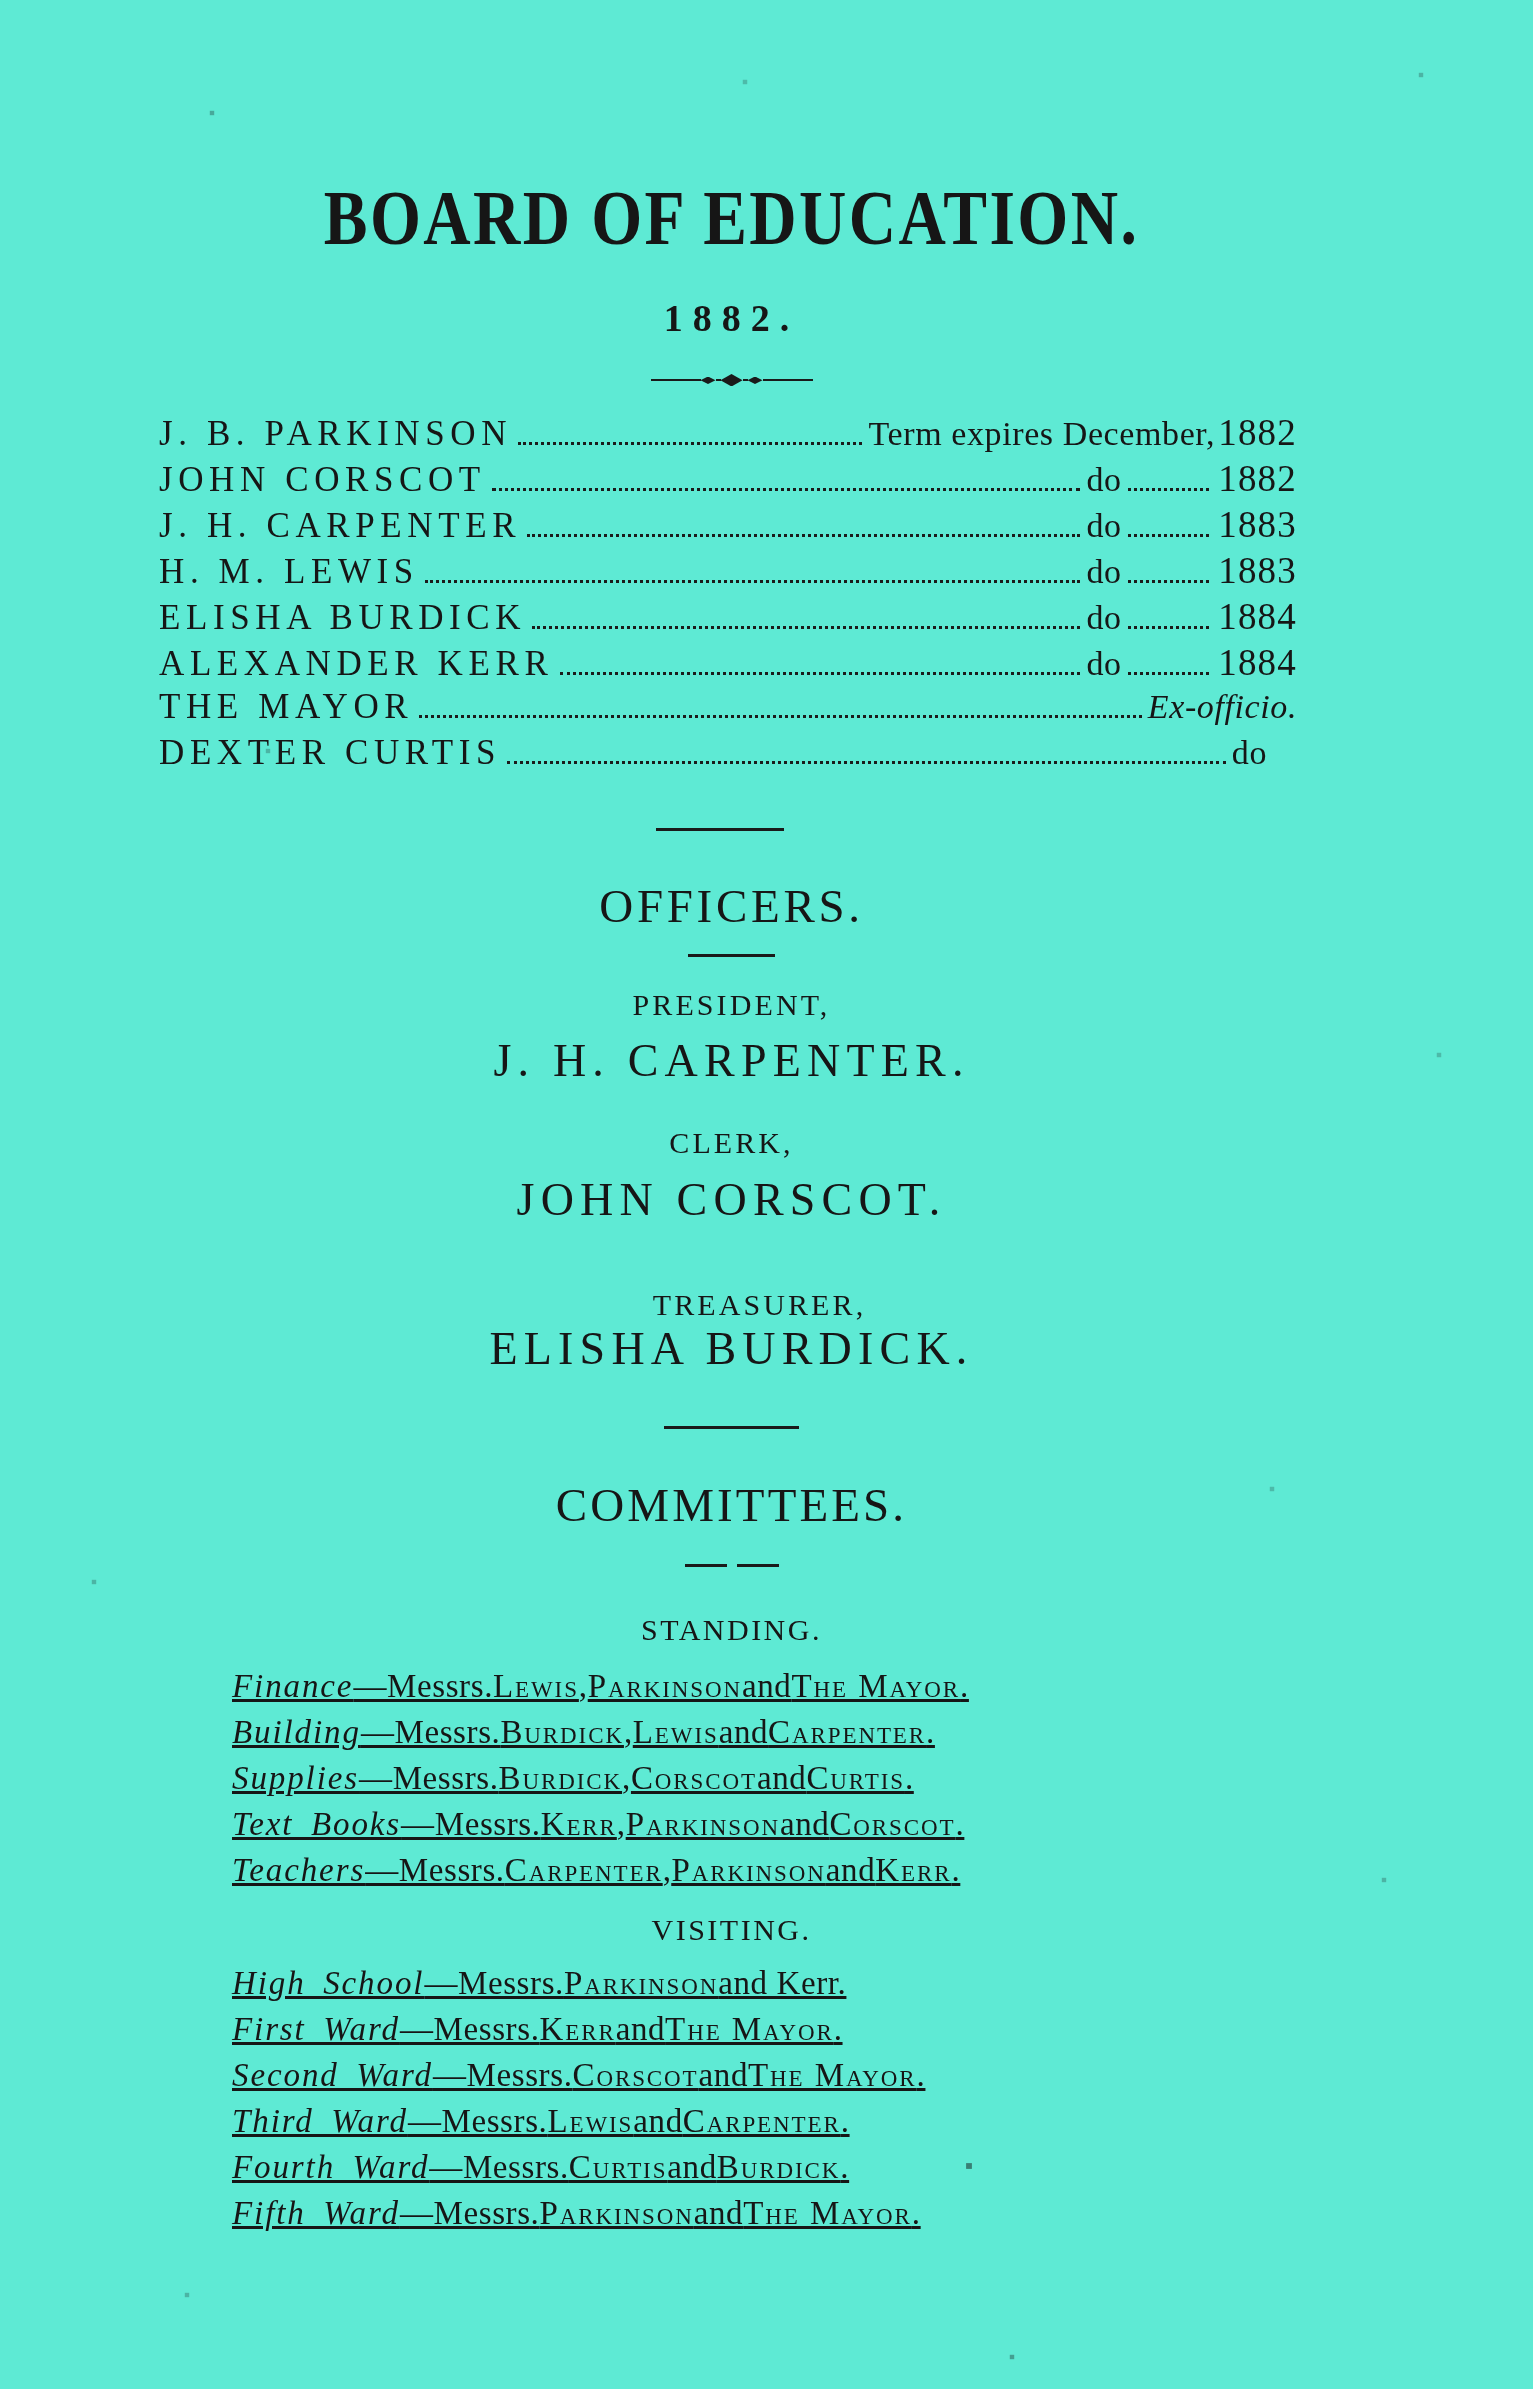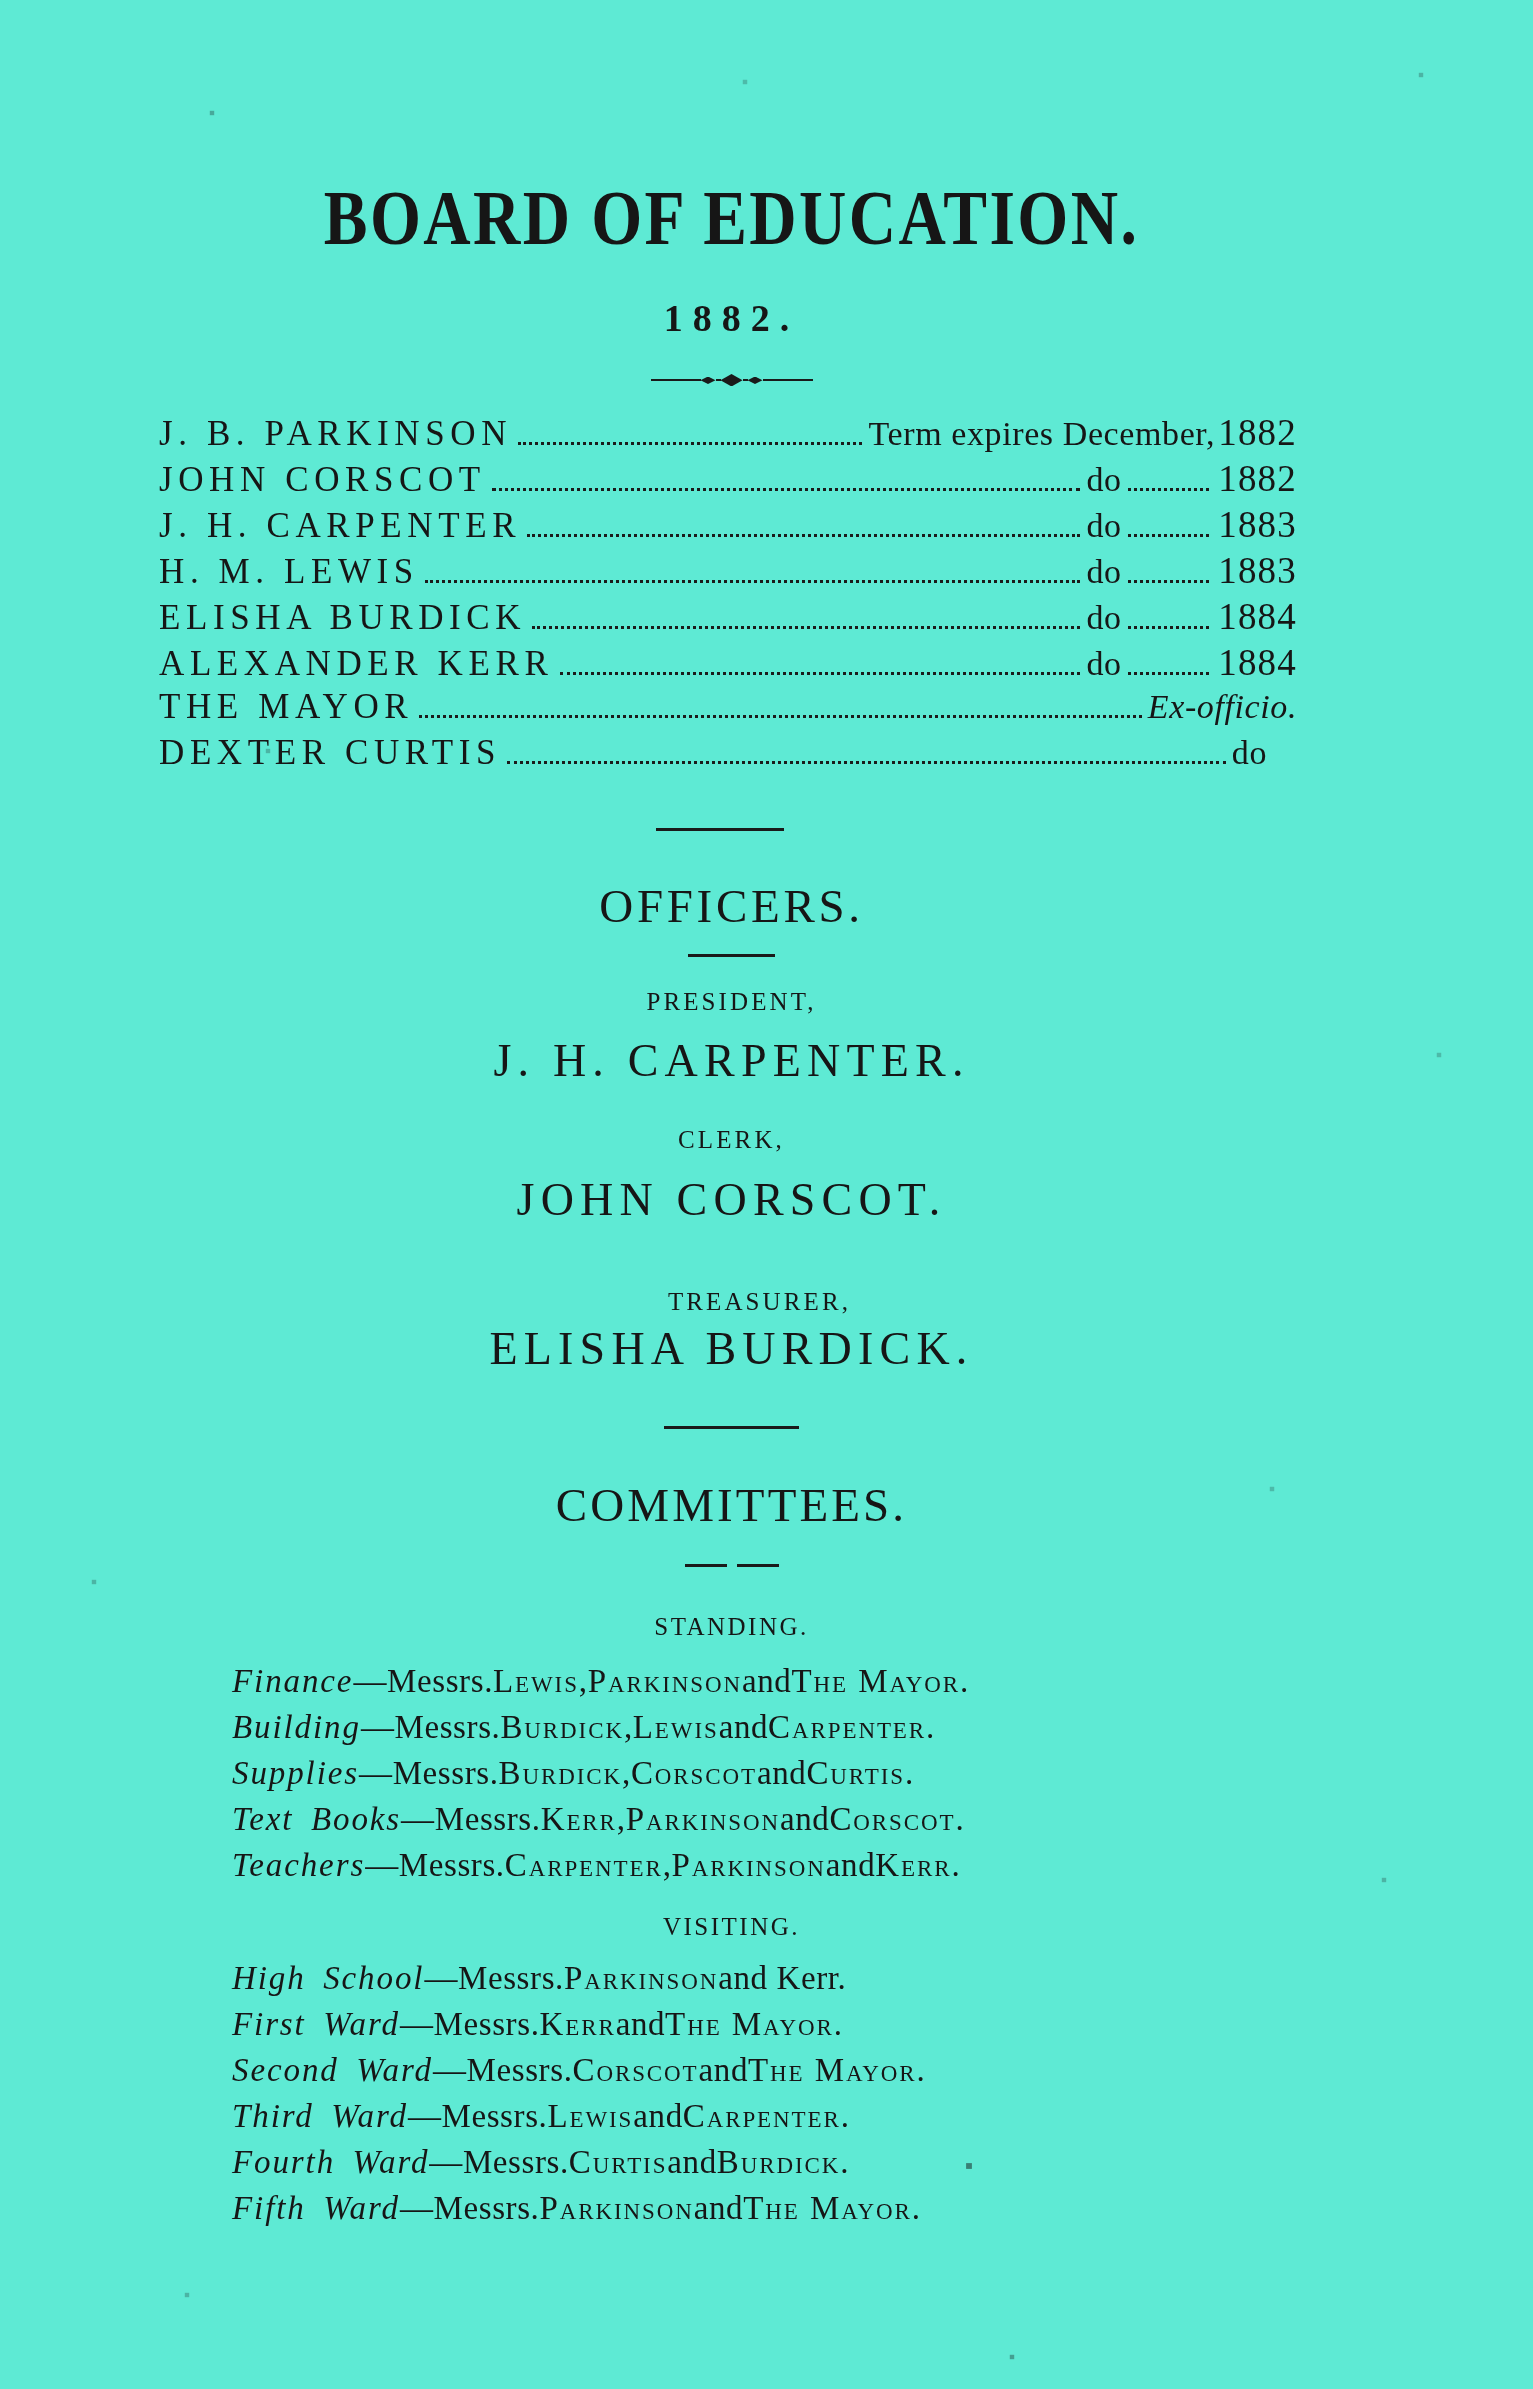--- a/index.html
+++ b/index.html
@@ -32,38 +32,38 @@
   .spacer-tail{flex:0 0 30px;}
 
   .rule{position:absolute;height:2.5px;background:#1a1a1a;}
   .rule-members{top:828px;left:656px;width:128px;}
   .rule-officers{top:954px;left:688px;width:87px;}
   .rule-treasurer{top:1426px;left:664px;width:135px;}
 
   .h-big{font-size:47px;letter-spacing:3.7px;}
   .h-officers{top:879px;}
   .h-committees{top:1478px;letter-spacing:3.1px;}
-  .h-small{font-size:25px;letter-spacing:3.1px;}
+  .h-small{font-size:30px;letter-spacing:3.1px;}
   .role-president{top:988px;}
   .role-clerk{top:1126px;}
   .role-treasurer{top:1288px;padding-left:28px;}
   .h-standing{top:1613px;letter-spacing:2.5px;}
   .h-visiting{top:1913px;letter-spacing:2.5px;}
   .off-name{font-size:46px;letter-spacing:6.2px;}
   .name-president{top:1034px;}
   .name-clerk{top:1173px;}
   .name-treasurer{top:1322px;}
 
   .dashes{position:absolute;top:1564px;left:0;width:1463px;display:flex;justify-content:center;gap:10px;}
   .dash-seg{width:42px;height:2.5px;background:#1a1a1a;}
 
   .clist{position:absolute;left:232px;font-size:33px;}
   .standing{top:1663px;}
   .visiting{top:1960px;}
-  .c-row{display:flex;align-items:flex-start;white-space:nowrap;}
+  .c-row{display:flex;align-items:center;white-space:nowrap;text-decoration:underline;}
   .standing .c-row{height:46px;}
   .visiting .c-row{height:46px;}
   .seg-i{font-style:italic;letter-spacing:1.9px;word-spacing:7.4px;}
   .seg-r{letter-spacing:0.6px;}
   .seg-sc{font-variant-caps:small-caps;letter-spacing:1.9px;}
 
   .specks{position:absolute;top:0;left:0;width:1.9px;height:1.9px;
     box-shadow:
       211px 112px 0 1.2px rgba(20,20,20,.30), 1420px 74px 0 1.2px rgba(20,20,20,.25),
       744px 81px 0 1.2px rgba(20,20,20,.22), 267px 750px 0 1.2px rgba(20,20,20,.25),

